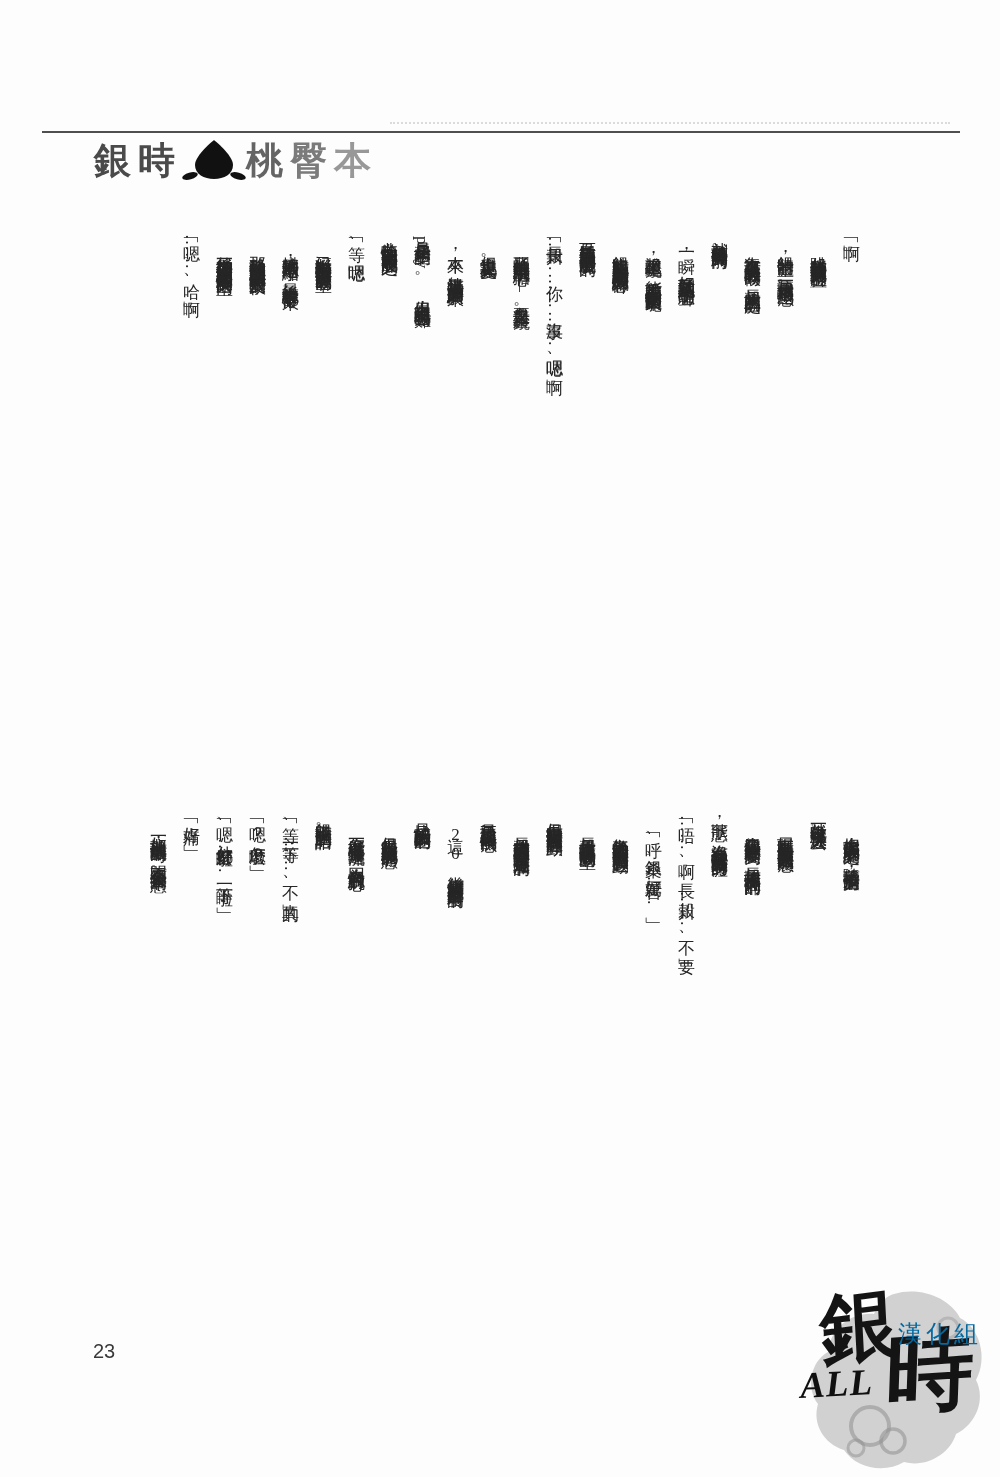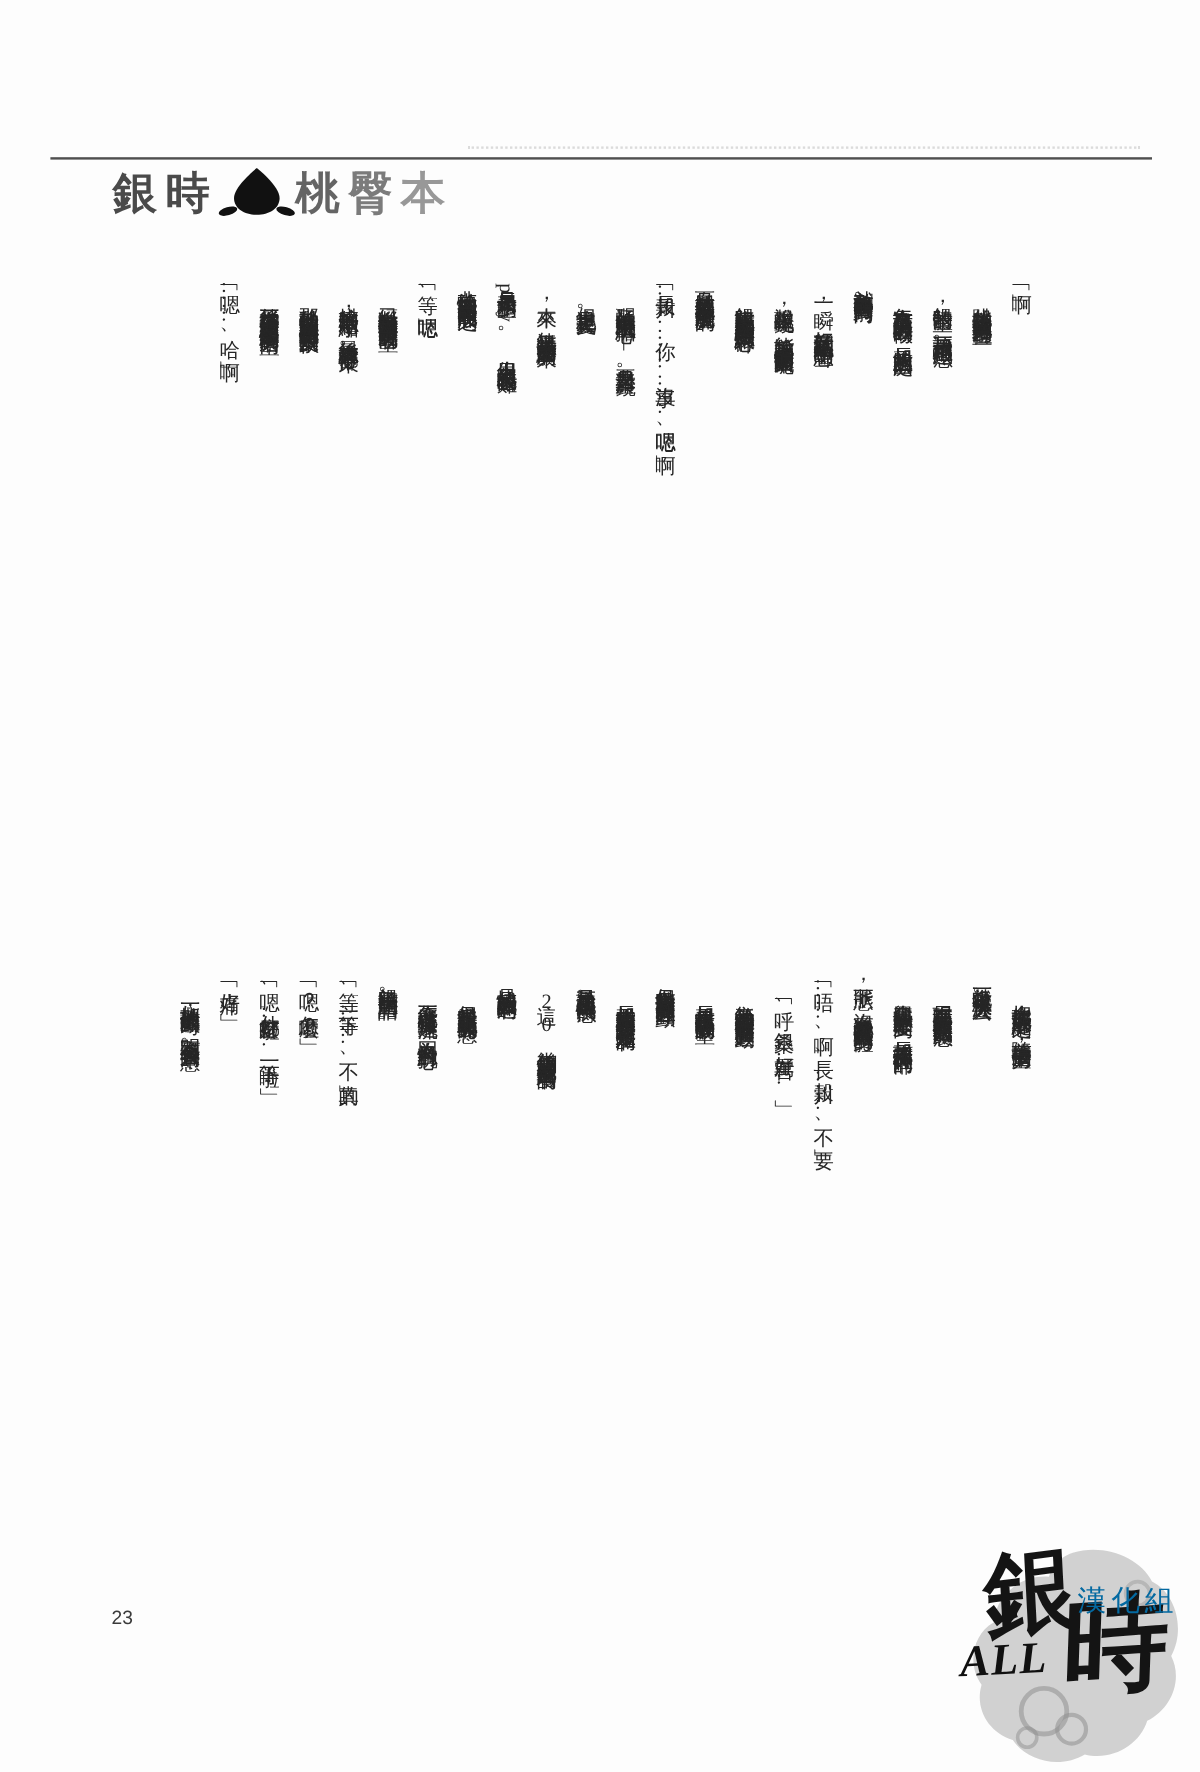--- a/index.html
+++ b/index.html
@@ -20,21 +20,21 @@
           font-size:17px;line-height:33px;letter-spacing:1px;color:#262626;}
   .b1{top:227px;right:132px;height:545px;}
   .b2{top:808px;right:132px;height:492px;}
   .vblock>div{white-space:nowrap;}
   .k-p{padding-top:16px;}   
   .k-c{padding-top:2px;}    
   .k-d{padding-top:5px;}    
   .k-d2{padding-top:19px;}  
   .num{text-orientation:upright;letter-spacing:0;}
   
-  .pagenum{position:absolute;left:93px;top:1340px;font-size:16px;color:#3a3a3a;
+  .pagenum{position:absolute;left:93px;top:1340px;font-size:20px;color:#3a3a3a;
            font-family:"Liberation Sans","DejaVu Sans",sans-serif;}
   
   .wm{position:absolute;left:798px;top:1286px;width:202px;height:191px;}
   .wm svg{position:absolute;left:0;top:0;}
   .wm-gin{position:absolute;left:22px;top:2px;font-size:78px;font-weight:900;color:#141414;
           transform:rotate(-7deg) skewX(-4deg);line-height:1;}
   .wm-toki{position:absolute;left:88px;top:42px;font-size:88px;font-weight:900;color:#141414;
           transform:rotate(-4deg) skewX(-6deg);line-height:1;}
   .wm-group{position:absolute;left:100px;top:32px;font-size:24px;font-weight:400;color:#0369a1;
           letter-spacing:4px;white-space:nowrap;}

